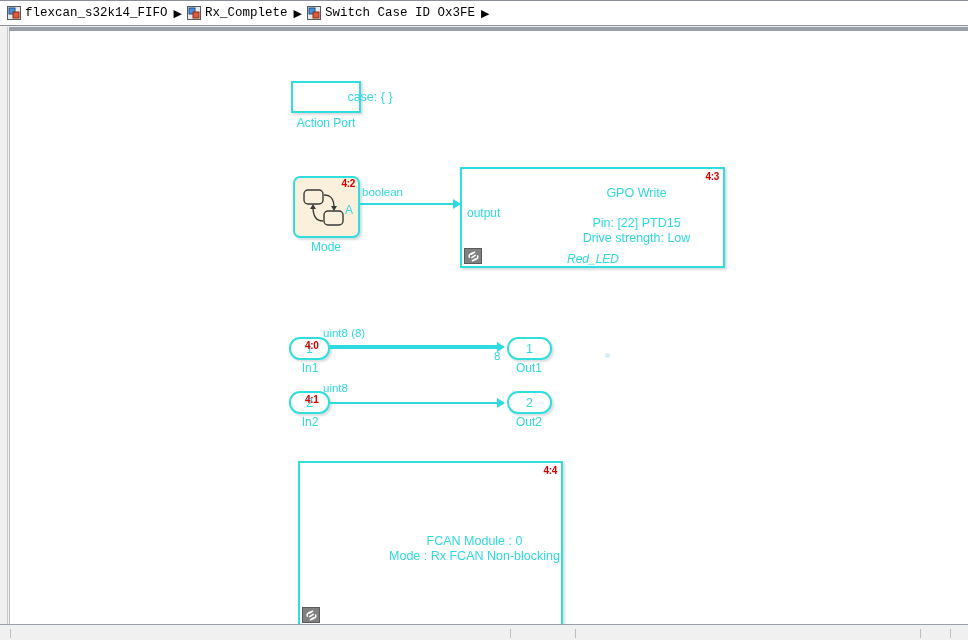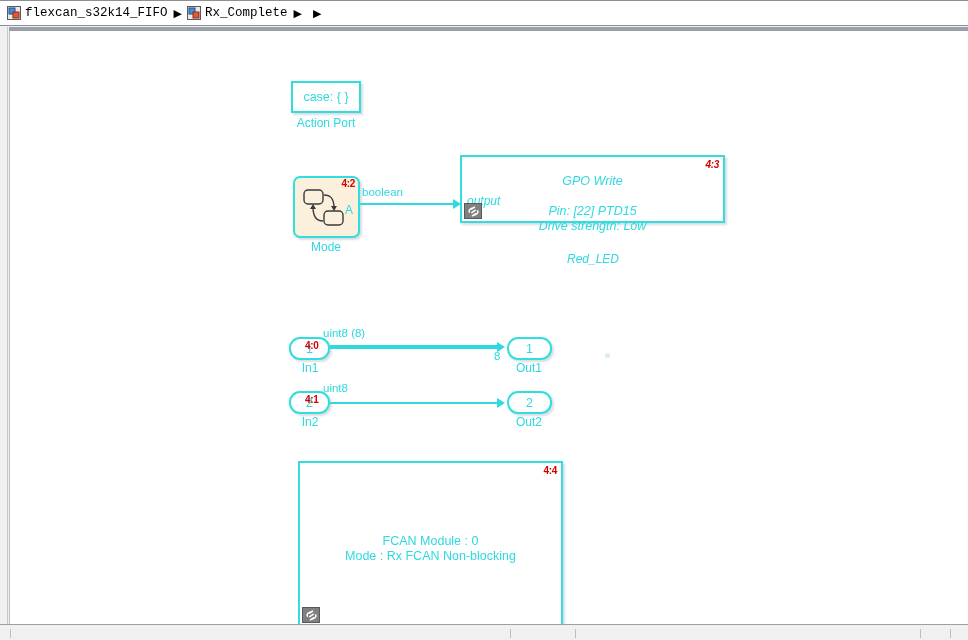--- a/index.html
+++ b/index.html
@@ -146,20 +146,21 @@
     white-space: nowrap;
   }
   .blk-text {
     position: absolute;
     width: 100%;
     text-align: center;
     color: #2ED9E0;
     font-size: 12.5px;
     white-space: nowrap;
     font-family: "Liberation Sans", sans-serif;
+    padding-left: 44px;
   }
   .port-label {
     position: absolute;
     color: #2ED9E0;
     font-size: 12px;
     white-space: nowrap;
     font-family: "Liberation Sans", sans-serif;
   }
   .link-badge {
     position: absolute;
@@ -192,24 +193,23 @@
     width: 67px;
     height: 62px;
     background: #FAF0DC;
     border: 2px solid #30DEDE;
     border-radius: 7px;
   }
 
   
   #gpo-block {
     left: 450px;
-    top: 124px;
+    top: 136px;
     width: 265px;
-    height: 68px;
-    font-style: italic;
+    height: 101px;
   }
 
   
   #fcan-block {
     left: 288px;
     top: 430px;
     width: 265px;
     height: 166px;
   }
 
@@ -279,20 +279,29 @@
       <span class="crumb-icon">
         <svg width="12" height="12" viewBox="0 0 12 12">
           <rect x="1" y="1" width="6" height="6" fill="#4a90d9" stroke="#1c4f85" stroke-width="1"></rect>
           <rect x="5" y="5" width="6" height="6" fill="#e05a3a" stroke="#8a2d18" stroke-width="1"></rect>
         </svg>
       </span>
       <span class="crumb-label">Rx_Complete</span>
     </div>
     <span class="crumb-sep">▶</span>
 
+    <div class="crumb">
+      <span class="crumb-icon">
+        <svg width="12" height="12" viewBox="0 0 12 12">
+          <rect x="1" y="1" width="6" height="6" fill="#4a90d9" stroke="#1c4f85" stroke-width="1"></rect>
+          <rect x="5" y="5" width="6" height="6" fill="#e05a3a" stroke="#8a2d18" stroke-width="1"></rect>
+        </svg>
+      </span>
+      <span class="crumb-label">Switch Case ID Ox3FE</span>
+    </div>
     <span class="crumb-sep">▶</span>
   </div>
 
   <div class="left-gutter"></div>
   <div class="canvas-shadow"></div>
 
   <div class="canvas">
 
     <div class="blk" id="action-port-block">
       <div class="blk-text ap-text">case: { }</div>

